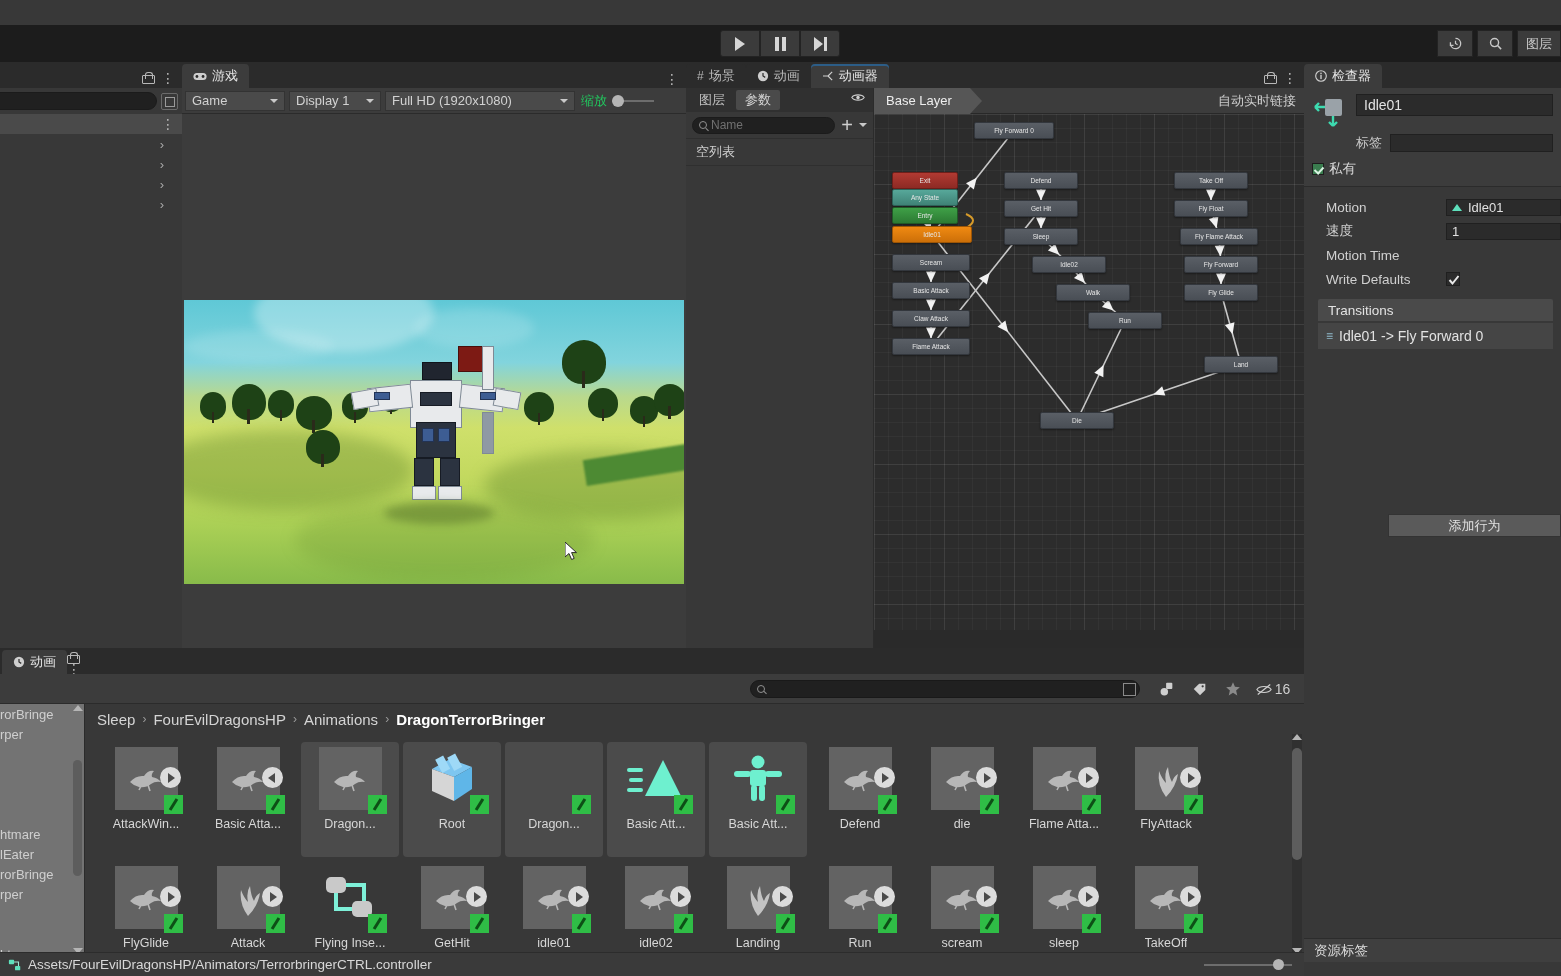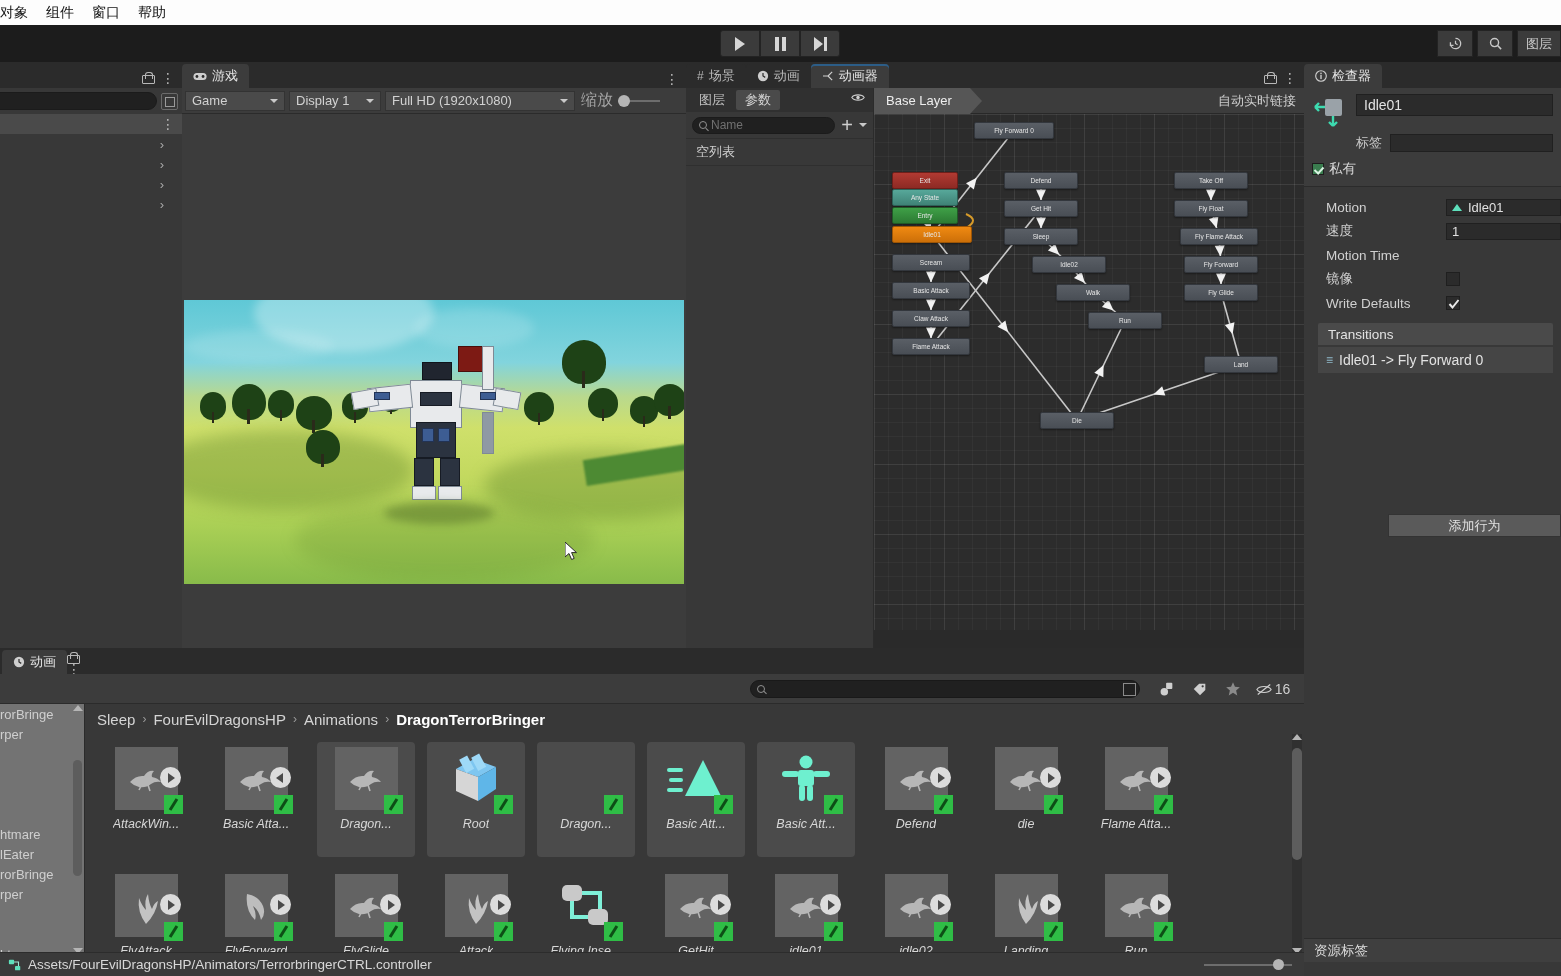--- a/index.html
+++ b/index.html
@@ -80,21 +80,21 @@
 
   
   #gameview { left:182px; top:62px; width:504px; height:586px; background:#3c3c3c; }
   #gameview .tabbar { background:#2b2b2b; }
   .game-toolbar { height:26px; background:#3c3c3c; display:flex; align-items:center; gap:0; padding:0 3px; border-bottom:1px solid #2b2b2b;text-align:right;}
   .gdrop {
     height:20px; background:#4a4a4a; border:1px solid #333; display:flex; align-items:center;
     padding:0 6px; gap:6px; font-size:13px; color:#d2d2d2; margin-right:4px; cursor:pointer; white-space:nowrap;
   }
   .caret { width:0;height:0;border-top:4px solid #c9c9c9;border-left:4px solid transparent;border-right:4px solid transparent;}
-  .zoomlbl { font-size:16px; color:#a3a3a3; margin:0 5px 0 2px; }
+  .zoomlbl { font-size:13px; color:#22c55e; margin:0 5px 0 2px; }
   .zoomtrack { width:42px; height:2px; background:#6d6d6d; position:relative; }
   .zoomknob { position:absolute; left:0; top:-5px; width:12px;height:12px;border-radius:50%;background:#b5b5b5;}
   .game-canvas-wrap { position:absolute; left:0; top:52px; width:504px; height:534px; background:#3c3c3c; }
   .game-canvas {
     position:absolute; left:2px; top:186px; width:500px; height:284px;
     background:
       linear-gradient(to bottom, #5fc8d6 0%, #82d4dd 22%, #b9d98e 34%, #cfe06b 45%, #c3d95f 62%, #a9cf55 80%, #88bb4a 100%);
     overflow:hidden;
   }
   .cloud { position:absolute; border-radius:50%; background:rgba(255,255,255,0.30); filter: blur(5px); }
@@ -198,21 +198,21 @@
   .ptrow { height:20px; display:flex; align-items:center; font-size:13px; color:#cfcfcf; padding-left:0; white-space:nowrap;}
   .tree-scroll { position:absolute; right:2px; width:9px; top:0; bottom:0; }
   .tree-thumb { position:absolute; left:0; width:9px; background:#5d5d5d; border-radius:5px;}
   .tri-up{width:0;height:0;border-bottom:6px solid #b5b5b5;border-left:5px solid transparent;border-right:5px solid transparent;}
   .tri-dn{width:0;height:0;border-top:6px solid #b5b5b5;border-left:5px solid transparent;border-right:5px solid transparent;}
 
   .proj-right { flex:1; position:relative; background:#383838; }
   .breadcrumb2 { height:30px; display:flex; align-items:center; gap:7px; padding-left:12px; font-size:15px; color:#d4d4d4;}
   .breadcrumb2 .sep { color:#9a9a9a; font-size:12px;}
   .breadcrumb2 .cur { color:#fff; font-weight:bold;}
-  .grid { position:absolute; left:0; top:30px; right:14px; bottom:22px; padding:8px 0 0 12px; display:flex; flex-wrap:wrap; align-content:flex-start; gap:12px; overflow:hidden;font-style:italic;}
+  .grid { position:absolute; left:0; top:30px; right:14px; bottom:22px; padding:8px 0 0 12px; display:flex; flex-wrap:wrap; align-content:flex-start; gap:4px; overflow:hidden;}
   .cell { width:98px; height:115px; display:flex; flex-direction:column; align-items:center; }
   .cell.sel { background:#4b4b4b; border-radius:4px; }
   .thumb { width:63px; height:63px; background:#636363; position:relative; margin-top:5px;}
   .thumb.nobg { background:transparent; }
   .playbadge { position:absolute; right:-2px; top:24px; width:21px;height:21px;border-radius:50%;background:#d8d8d8; display:flex;align-items:center;justify-content:center;}
   .playbadge-t { width:0;height:0;border-left:7px solid #4a4a4a;border-top:5px solid transparent;border-bottom:5px solid transparent; margin-left:2px;}
   .playbadge-t.left { border-left:none; border-right:7px solid #4a4a4a; margin-left:-2px;}
   .editbadge { position:absolute; right:-5px; bottom:-4px; width:19px;height:19px;background:#2fbd46; display:flex;align-items:center;justify-content:center;}
   .editbadge span { display:block; width:3px;height:13px;background:#0d4f16; transform:rotate(32deg);}
   .clabel { font-size:12.5px; color:#d7d7d7; margin-top:7px; text-align:center; max-width:96px; overflow:hidden; white-space:nowrap;}
@@ -222,26 +222,20 @@
   .statusbar { position:absolute; left:0; bottom:0; width:1304px; height:24px; background:#3a3a3a; display:flex; align-items:center; gap:6px; padding-left:8px; border-top:1px solid #2c2c2c; font-size:13.5px; color:#d8d8d8;}
   .zoomslider { position:absolute; right:12px; bottom:4px; width:88px; height:14px; }
   .zs-track{position:absolute;left:0;top:6px;width:88px;height:2px;background:#6d6d6d;}
   .zs-knob{position:absolute;right:8px;top:1px;width:11px;height:11px;border-radius:50%;background:#b5b5b5;}
 </style>
 </head>
 <body>
 
 <div id="root">
 
-  <div class="os-menu">
-    <span>对象</span>
-    <span>组件</span>
-    <span>窗口</span>
-    <span>帮助</span>
-  </div>
 
   <div class="toolbar"></div>
   <div class="play-group">
     <div class="play-btn">
         <div class="tri-right"></div>
       </div>
     <div class="play-btn">
         <div class="pause-ic">
           <i></i>
           <i></i>
@@ -603,24 +597,20 @@
         <div class="frow">
           <div class="flbl">速度</div>
           <div class="fval">
             <span>1</span>
           </div>
         </div>
         <div class="frow">
           <div class="flbl">Motion Time</div>
         </div>
         <div class="frow">
-          <div class="flbl">镜像</div>
-          <div class="cbox-only"></div>
-        </div>
-        <div class="frow">
           <div class="flbl">Write Defaults</div>
           <div class="cbox-only "><svg width="14" height="14" viewBox="0 0 14 14">
               <path d="M2.5 7 L5.5 10.5 L11.5 3" stroke="#e8e8e8" stroke-width="2" fill="none"></path>
             </svg></div>
         </div>
       </div>
 
     <div class="section-hdr">Transitions</div>
     <div class="trans-item">
       <span class="grip">≡</span>
@@ -910,36 +900,20 @@
                   </svg>
                 </div>
                 <div class="playbadge playbadge" style="position: absolute; right: -3px; top: 20px; width: 21px; height: 21px; border-radius: 50%; background: rgb(220, 220, 220); display: flex; align-items: center; justify-content: center;">
                   <div class="playbadge-t"></div>
                 </div>
                 <div class="editbadge">
                   <span></span>
                 </div>
               </div>
               <div class="clabel">FlyAttack</div>
-            </div>
-            <div class="cell">
-              <div class="thumb">
-                <div style="position: absolute; left: 0px; top: 0px; width: 63px; height: 63px; display: flex; align-items: center; justify-content: center;">
-                  <svg width="30" height="36" viewBox="0 0 30 36">
-                    <path d="M6 6 q12 2 16 12 q3 8 -2 14 q-2 -10 -8 -14 q4 8 2 14 q-10 -10 -8 -26Z" fill="#bdbdbd"></path>
-                  </svg>
-                </div>
-                <div class="playbadge playbadge" style="position: absolute; right: -3px; top: 20px; width: 21px; height: 21px; border-radius: 50%; background: rgb(220, 220, 220); display: flex; align-items: center; justify-content: center;">
-                  <div class="playbadge-t"></div>
-                </div>
-                <div class="editbadge">
-                  <span></span>
-                </div>
-              </div>
-              <div class="clabel">FlyForward</div>
             </div>
             <div class="cell">
               <div class="thumb">
                 <div style="position: absolute; left: 0px; top: 0px; width: 63px; height: 63px; display: flex; align-items: center; justify-content: center;">
                   <svg width="40" height="26" viewBox="0 0 40 26">
                     <path d="M4 16 q6 -7 14 -6 q4 -6 10 -5 q-3 3 -2 6 q6 1 9 5 q-6 -1 -10 2 q-5 4 -12 3 q-5 -1 -9 -5Z" fill="#b7b7b7"></path>
                     <path d="M16 18 l-3 6 M22 19 l2 6" stroke="#b7b7b7" stroke-width="1.6"></path>
                   </svg>
                 </div>
                 <div class="playbadge playbadge" style="position: absolute; right: -3px; top: 20px; width: 21px; height: 21px; border-radius: 50%; background: rgb(220, 220, 220); display: flex; align-items: center; justify-content: center;">

